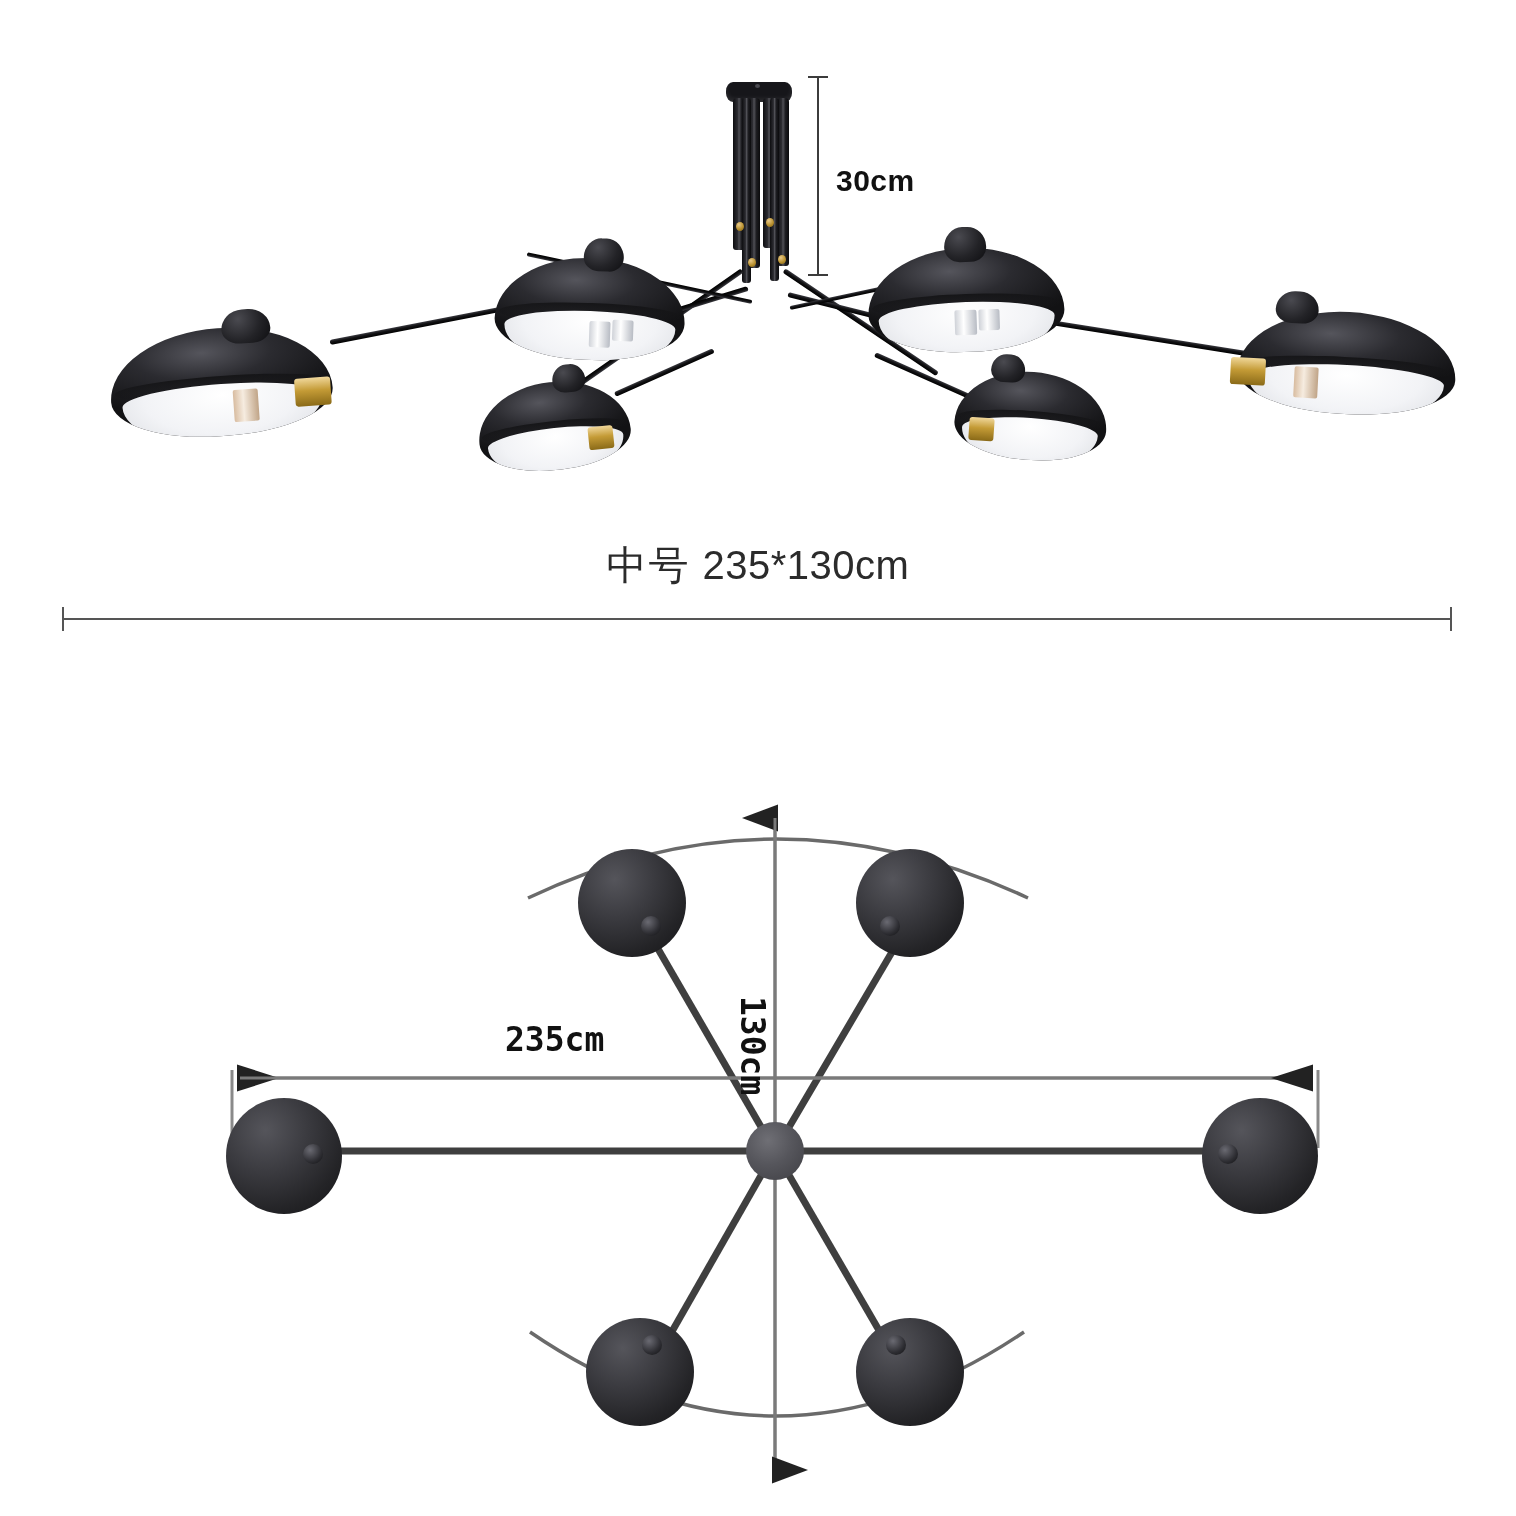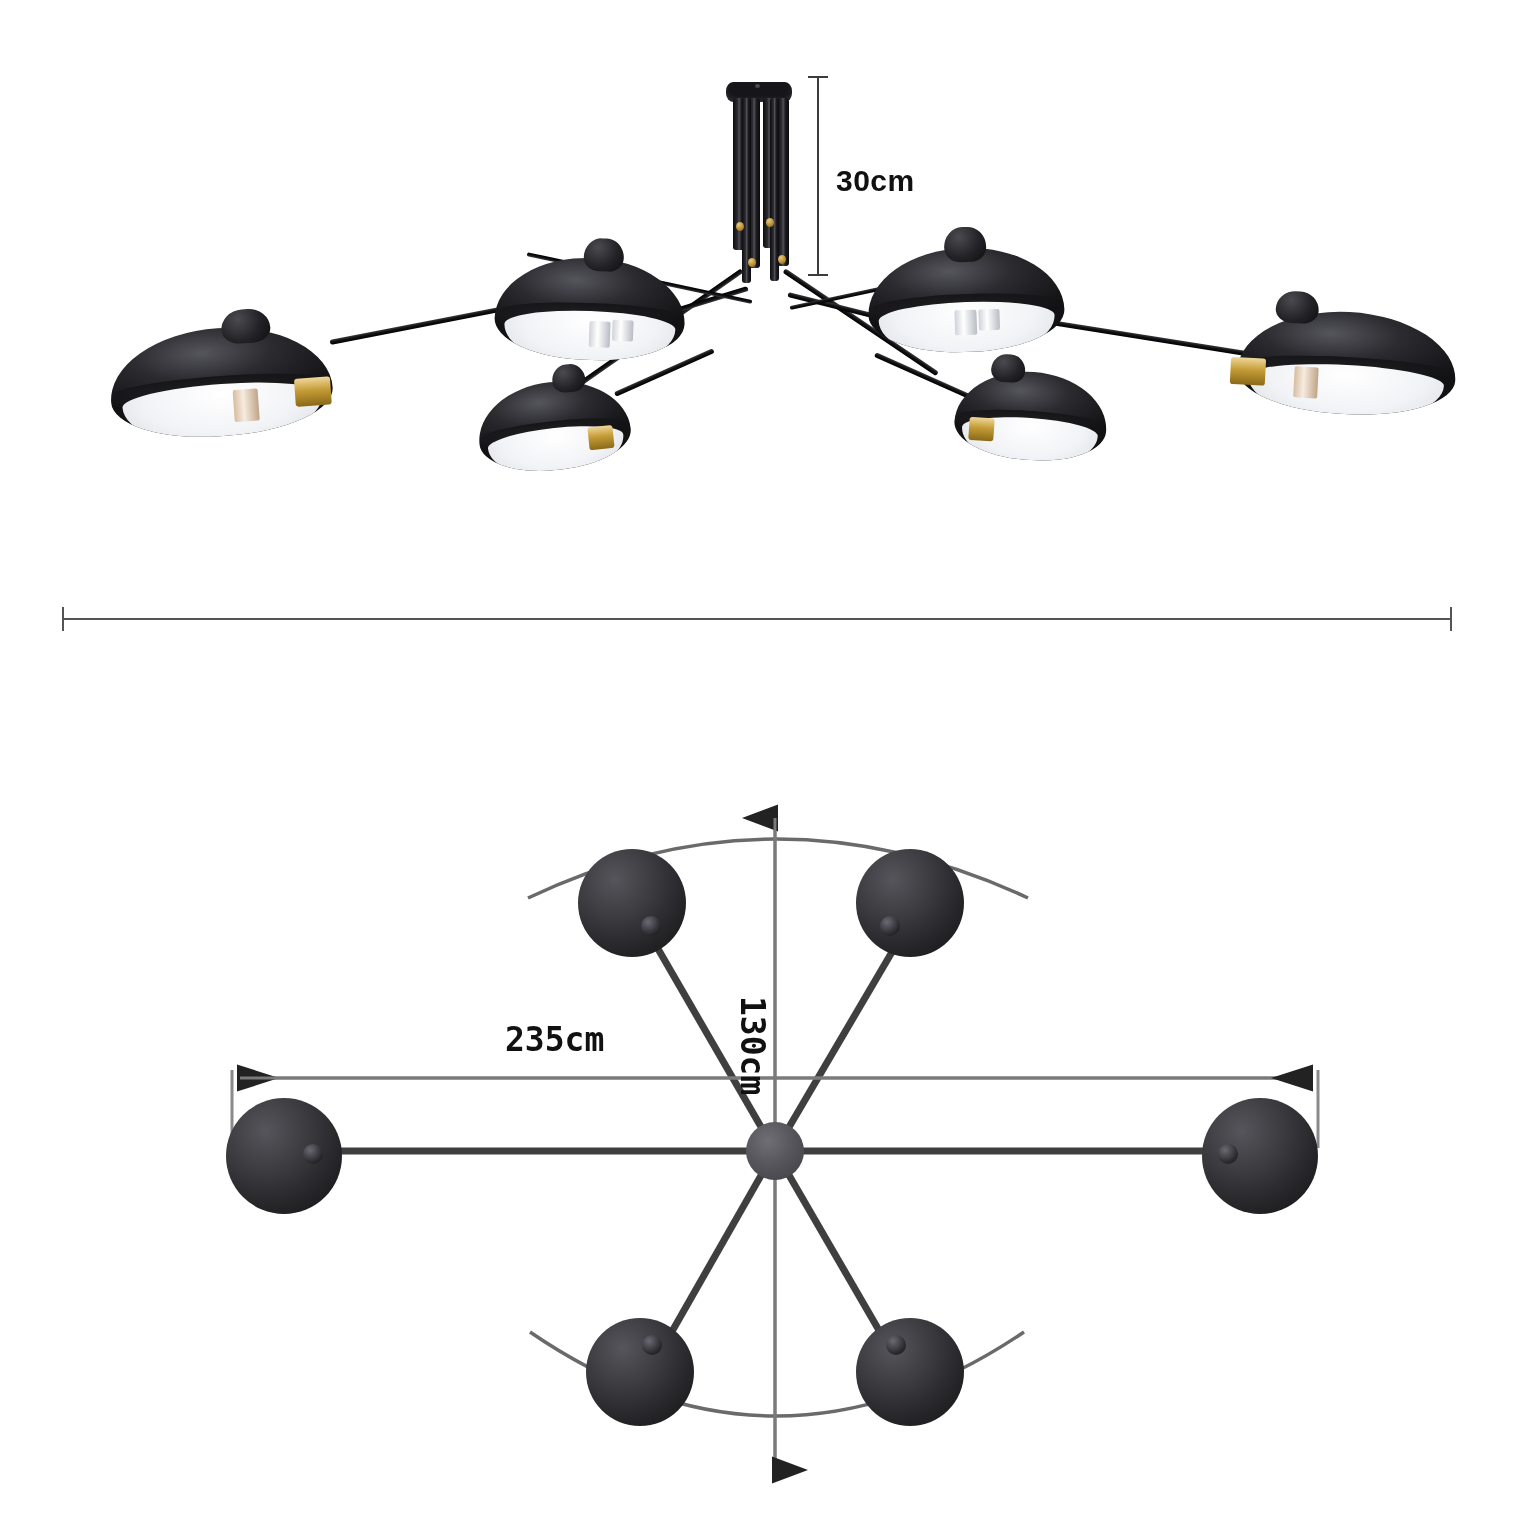--- a/index.html
+++ b/index.html
@@ -320,20 +320,23 @@
       <div class="joint" style="left:-3%;top:50%;"></div>
     </div>
 
     <div id="dim-30">
       <div class="cap top"></div>
       <div class="vline"></div>
       <div class="cap bot"></div>
       <div class="lbl">30cm</div>
     </div>
 
+    <div id="caption">
+      <span class="cn">中号</span><span class="sz">235*130cm</span>
+    </div>
 
     <div id="width-rule">
       <div class="endcap l"></div>
       <div class="endcap r"></div>
     </div>
   </div>
 
   <div id="top-view-section"></div>
 
   <svg id="tv-svg" width="1516" height="1516">

